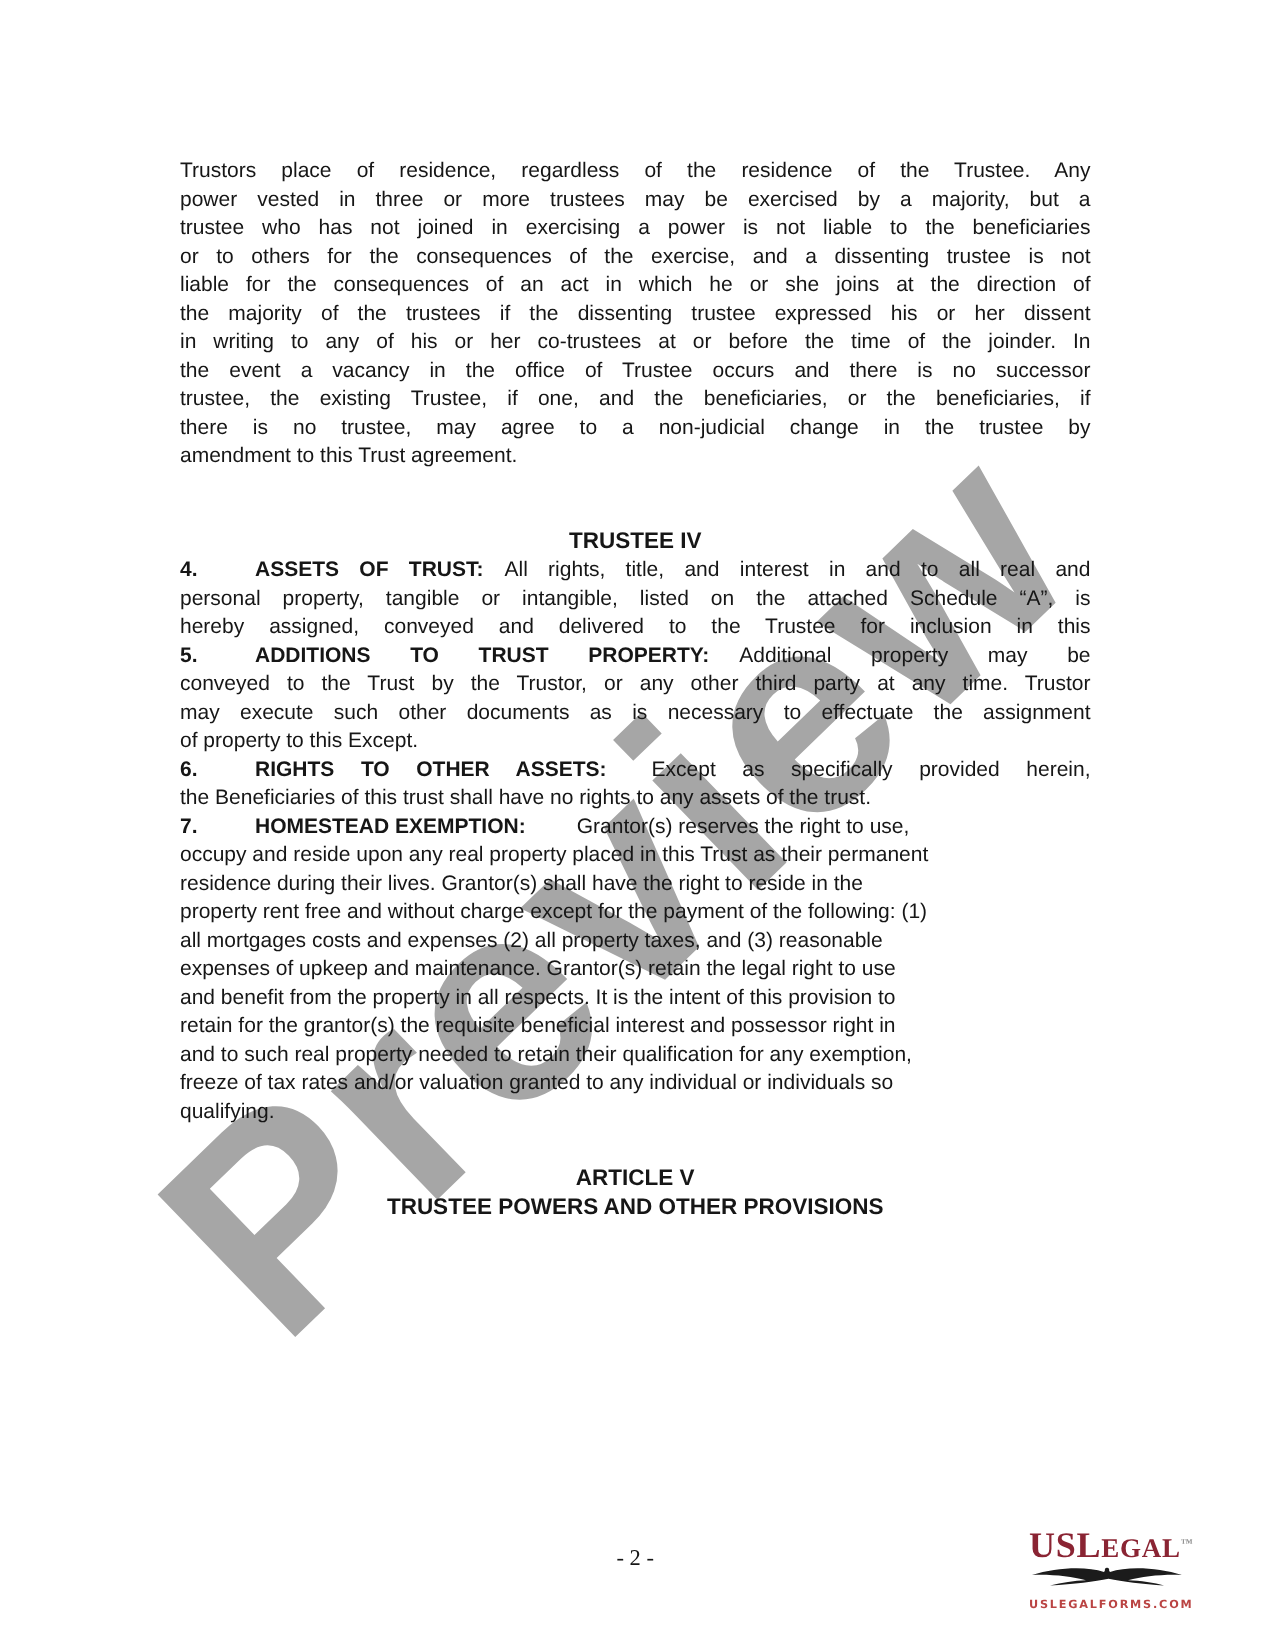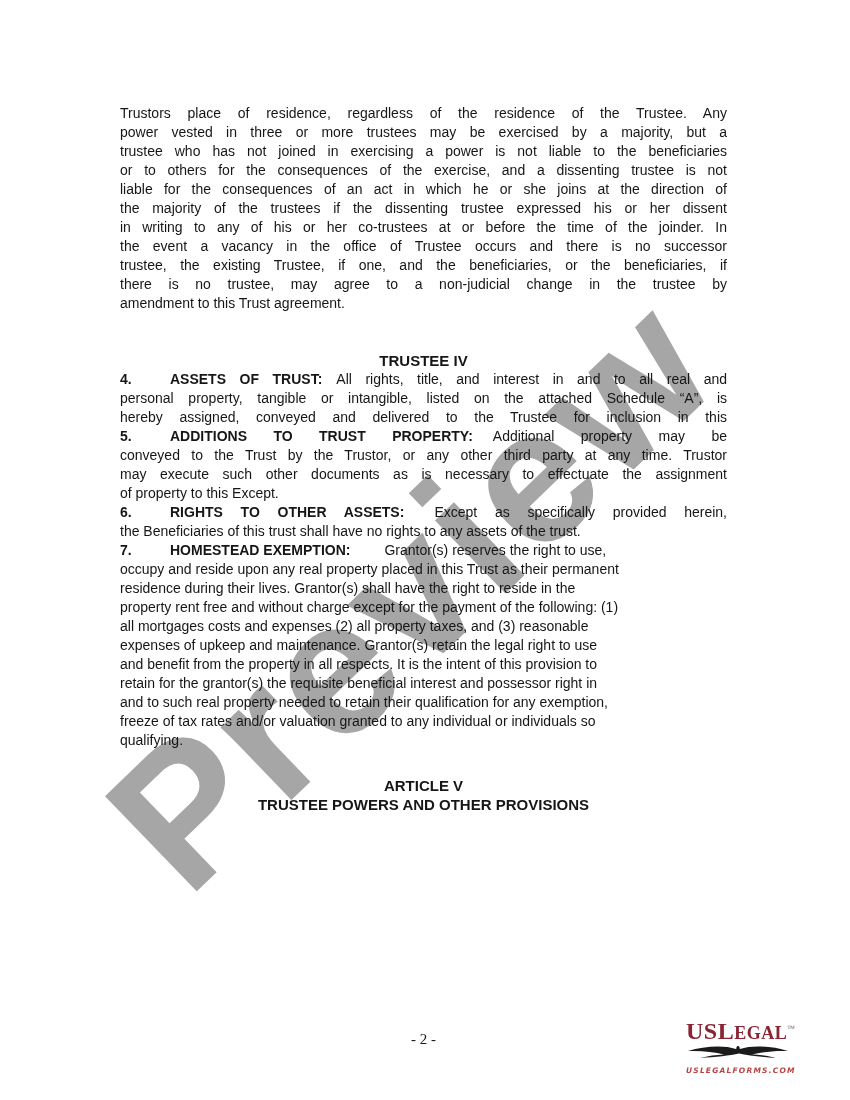--- a/index.html
+++ b/index.html
@@ -46,21 +46,21 @@
   .logo { position:absolute; z-index:1; left:686px; top:1019px; width:122px; }
   .logo-text {
     font-family:"Liberation Serif", serif; font-weight:bold;
     color:#8a2433; font-size:24px; line-height:24px; letter-spacing:0.5px; white-space:nowrap;
   }
   .logo-text .small { font-size:18px; }
   .logo-tm { font-size:8px; color:#8f8f8f; vertical-align:top; position:relative; top:-2px; letter-spacing:0; }
   .logo-eagle { margin-top:0px; line-height:0; }
   .logo-tagline {
     margin-top:2px; font-family:"DejaVu Sans", sans-serif; font-weight:bold;
-    font-size:7.5px; letter-spacing:1.2px; color:#ba4443; white-space:nowrap;font-style:italic;
+    font-size:7.5px; letter-spacing:1.2px; color:#ba4443; white-space:nowrap;
   }
 </style>
 </head>
 <body>
 
 <div class="page">
 
   <div class="watermark">Preview</div>
 
   <div class="content">

